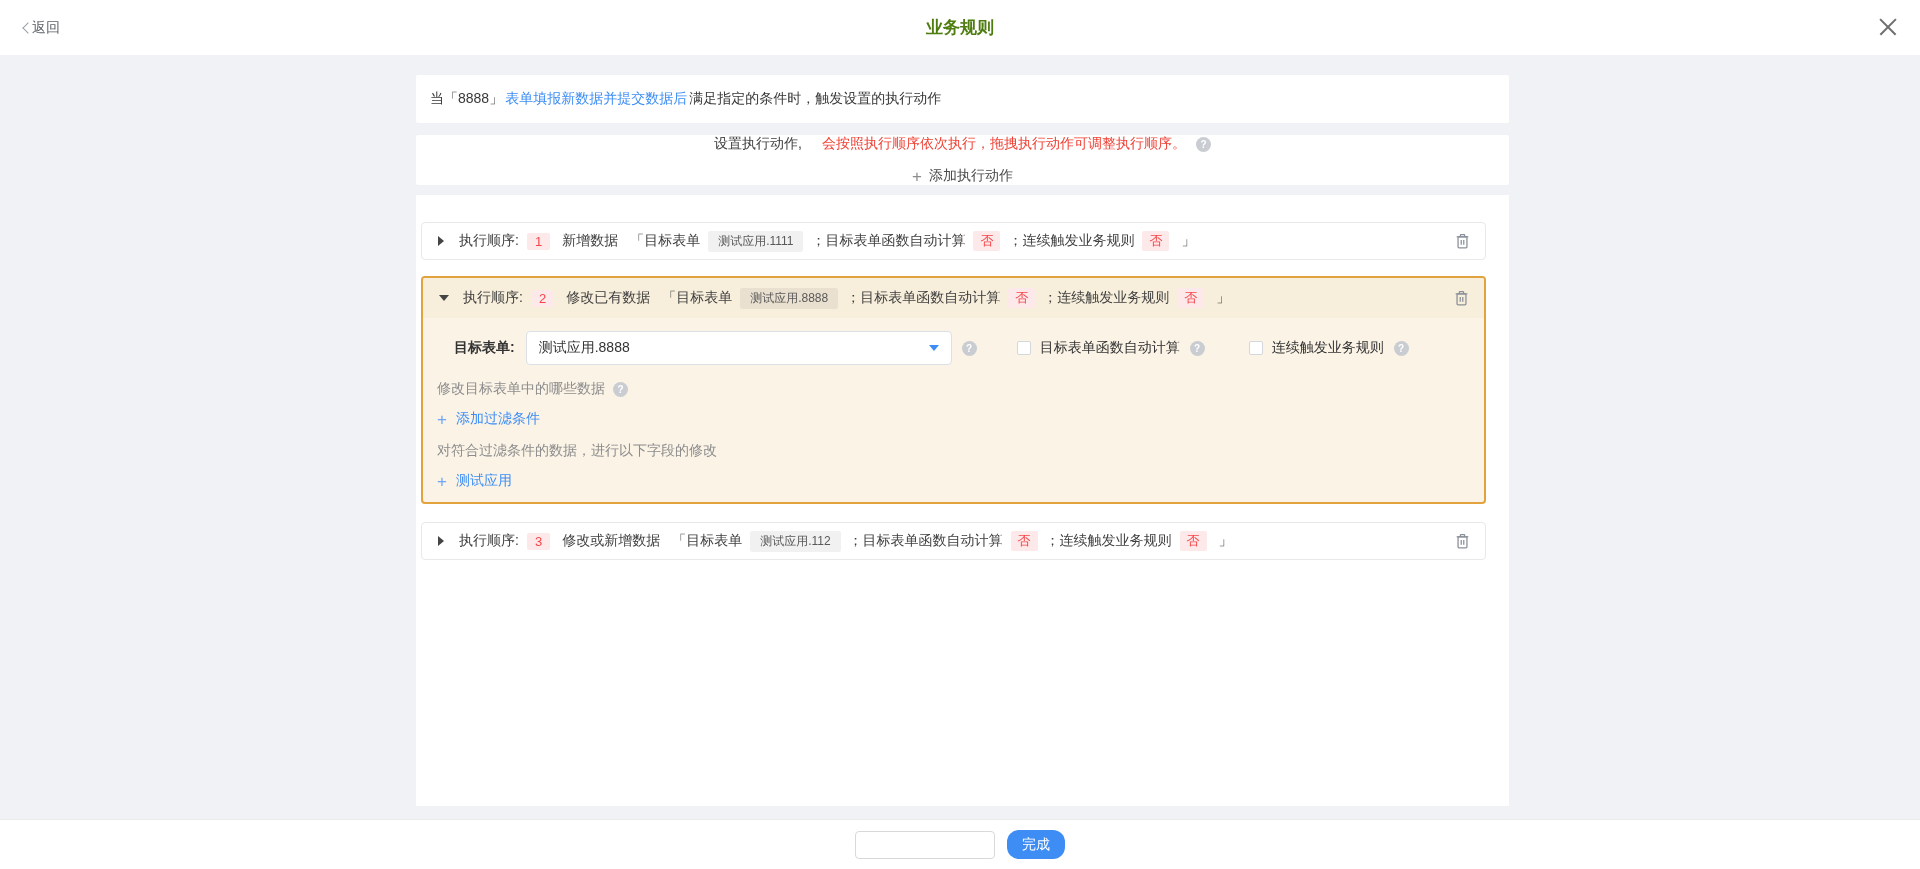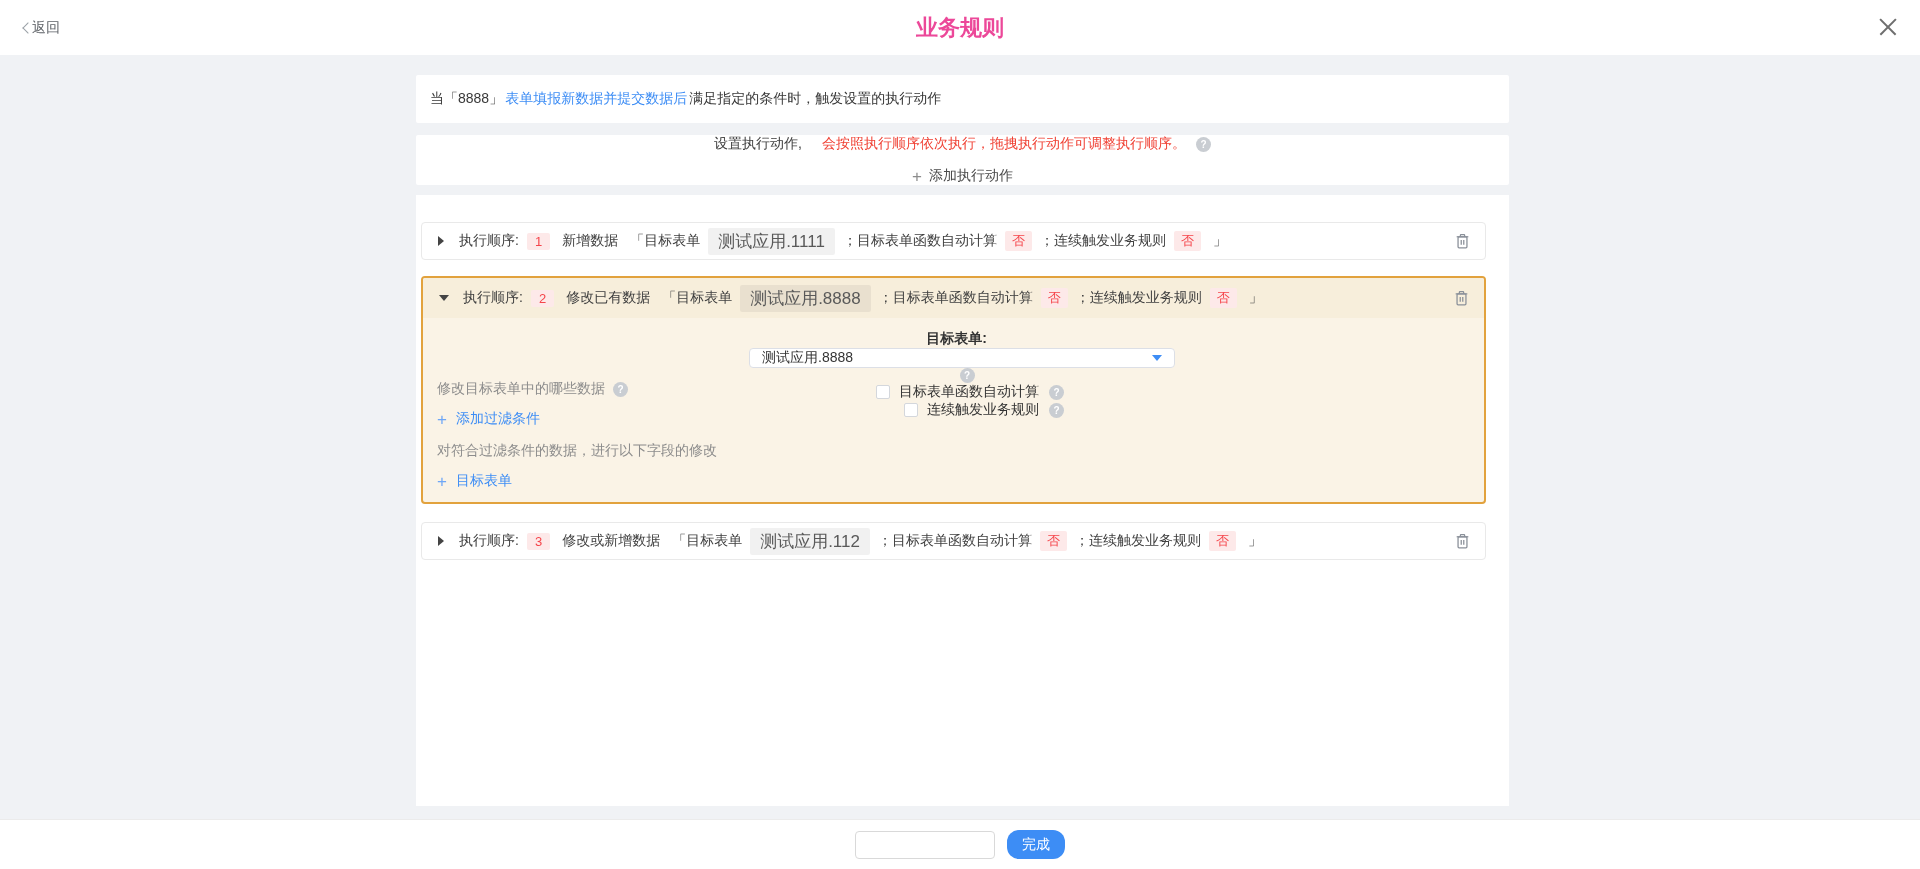--- a/index.html
+++ b/index.html
@@ -11,21 +11,21 @@
     overflow: hidden;
     color: #404040;
   }
   
   .topbar { position:absolute; top:0; left:0; right:0; height:55px; background:#fff; z-index:5; }
   .back { position:absolute; left:24px; top:0; height:55px; display:flex; align-items:center; 
           font-size:14px; color:#5f6368; cursor:pointer; }
   .chev-left { width:8px; height:8px; border-left:1.5px solid #9aa0a6; border-bottom:1.5px solid #9aa0a6;
                transform:rotate(45deg); margin-top:1px; }
   .page-title { position:absolute; left:0; right:0; top:0; height:55px; display:flex; align-items:center;
-                justify-content:center; font-size:22px; font-weight:600; color:#ec4899; }
+                justify-content:center; font-size:17px; font-weight:600; color:#4d7c0f; }
   .close-btn { position:absolute; right:22px; top:17px; width:20px; height:20px; cursor:pointer; }
   .close-btn i { position:absolute; left:-1px; top:9px; width:22px; height:1.6px; background:#6e6e6e; display:block; }
   .close-btn i:first-child { transform:rotate(45deg); }
   .close-btn i:last-child  { transform:rotate(-45deg); }
 
   
   .column { position:absolute; left:416px; top:55px; width:1093px; }
   .card { background:#fff; border-radius:2px; }
   .trigger-card { margin-top:20px; height:48px; display:flex; align-items:center; padding:0 14px; font-size:14px; color:#383838; }
   .blue-link { color:#3d8df5; margin:0 2px; cursor:pointer; }
@@ -41,41 +41,41 @@
   .action-row { height:38px; background:#fff; border:1px solid #e9e9e9; border-radius:4px;
                 display:flex; align-items:center; padding:0 14px 0 16px; font-size:14px; color:#404040; cursor:pointer; }
   .caret-right { width:0; height:0; border-top:5px solid transparent; border-bottom:5px solid transparent;
                  border-left:6px solid #444; margin-right:15px; flex:0 0 auto; }
   .caret-down  { width:0; height:0; border-left:5px solid transparent; border-right:5px solid transparent;
                  border-top:6px solid #444; margin-right:14px; flex:0 0 auto; }
   .order-label { margin-right:8px; }
   .num-badge { color:#f5454b; background:#fde9e9; padding:1px 8px; border-radius:2px; font-size:13px; margin-right:12px; }
   .action-name { margin-right:12px; }
   .bracket-open { margin-right:8px; }
-  .form-badge { background:rgba(0,0,0,0.055); color:#595959; padding:2px 10px; border-radius:2px; font-size:17px; margin-right:8px; }
+  .form-badge { background:rgba(0,0,0,0.055); color:#595959; padding:2px 10px; border-radius:2px; font-size:12px; margin-right:8px; }
   .no-badge { color:#f5454b; background:#fde9e9; padding:1px 7px; border-radius:2px; font-size:13px; margin:0 8px; }
   .bracket-close { margin-left:4px; }
   .row-spacer { flex:1; }
   .trash { width:17px; height:18px; cursor:pointer; flex:0 0 auto; }
 
   
   .expanded-panel { margin-top:16px; margin-bottom:18px; border:2px solid #e2a23d; border-radius:4px;
                     background:#faf3e6; overflow:hidden; }
   .panel-header { height:40px; display:flex; align-items:center; padding:0 14px 0 16px; background:#f7eedb;
                   font-size:14px; color:#404040; cursor:pointer; }
   .panel-body { padding:12px 14px 12px; }
-  .select-row { display:flex; align-items:center; padding-left:17px; height:36px;flex-direction:column; }
+  .select-row { display:flex; align-items:center; padding-left:17px; height:36px; }
   .sr-label { font-size:14px; font-weight:600; color:#333; margin-right:11px; }
   .select-box { width:426px; height:34px; background:#fff; border:1px solid #dcdfe6; border-radius:4px;
                 display:flex; align-items:center; justify-content:space-between; padding:0 12px; font-size:14px; color:#333; cursor:pointer; }
   .select-caret { width:0; height:0; border-left:5px solid transparent; border-right:5px solid transparent;
                   border-top:6px solid #3d8df5; }
   .q-icon { width:15px; height:15px; border-radius:50%; background:#c9cdd2; color:#fff; font-size:10px; font-weight:bold;
             display:inline-flex; align-items:center; justify-content:center; margin-left:10px; flex:0 0 auto; cursor:pointer; }
-  .cb-group { display:flex; align-items:center; margin-left:16px; font-size:14px; color:#333; }
+  .cb-group { display:flex; align-items:center; margin-left:40px; font-size:14px; color:#333; }
   .checkbox { width:14px; height:14px; background:#fff; border:1px solid #d4d7dc; border-radius:2px; margin-right:9px; cursor:pointer; flex:0 0 auto; }
   .helper-row { margin-top:14px; display:flex; align-items:center; color:#8c8c8c; font-size:14px; }
   .helper-row .q-icon { margin-left:8px; }
   .link-row { margin-top:12px; display:flex; align-items:center; gap:9px; color:#3d8df5; font-size:14px; cursor:pointer; }
 
   
   .footer { position:absolute; left:0; right:0; bottom:0; height:50px; background:#fff; border-top:1px solid #ebebeb;
             display:flex; align-items:center; justify-content:center; gap:12px; }
   .footer input { width:140px; height:28px; border:1px solid #d9d9d9; border-radius:4px; padding:0 8px; font-size:13px;
                   font-family:"Liberation Sans","DejaVu Sans",sans-serif; outline:none; }
@@ -186,21 +186,21 @@
         </div>
         <div class="link-row">
           <span class="plus-blue">+</span>
           <span>添加过滤条件</span>
         </div>
         <div class="helper-row">
           <span>对符合过滤条件的数据，进行以下字段的修改</span>
         </div>
         <div class="link-row">
           <span class="plus-blue">+</span>
-          <span>目标表单</span>
+          <span>测试应用</span>
         </div>
       </div>
     </div>
 
     <div class="action-row">
       <span class="caret-right"></span>
       <span class="order-label">执行顺序:</span>
       <span class="num-badge">3</span>
       <span class="action-name">修改或新增数据</span>
       <span class="bracket-open">「目标表单</span>

